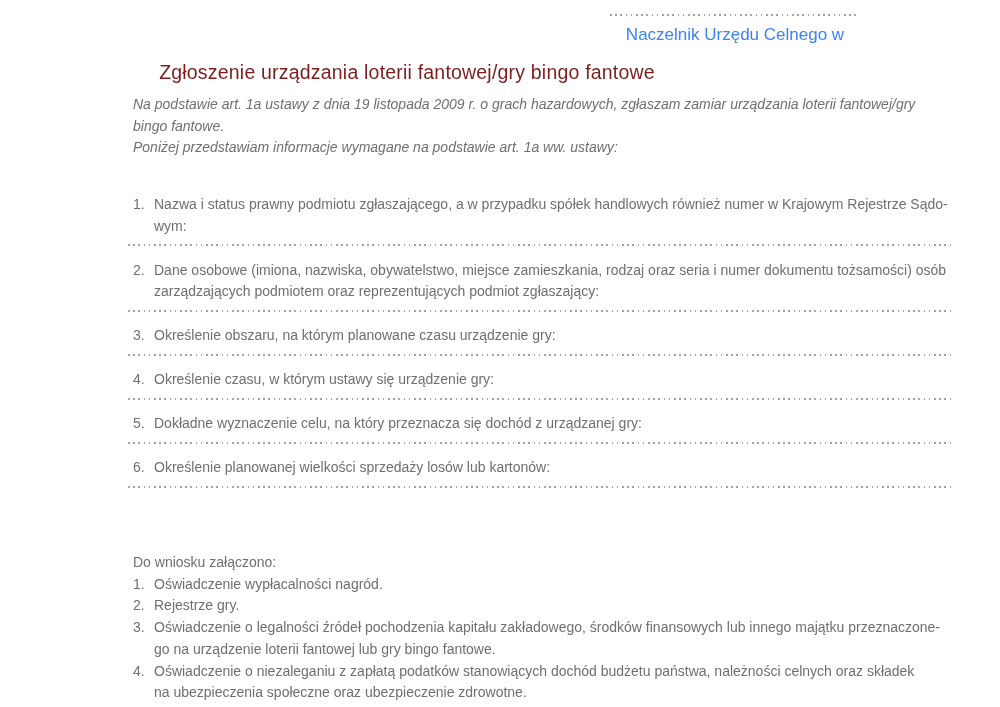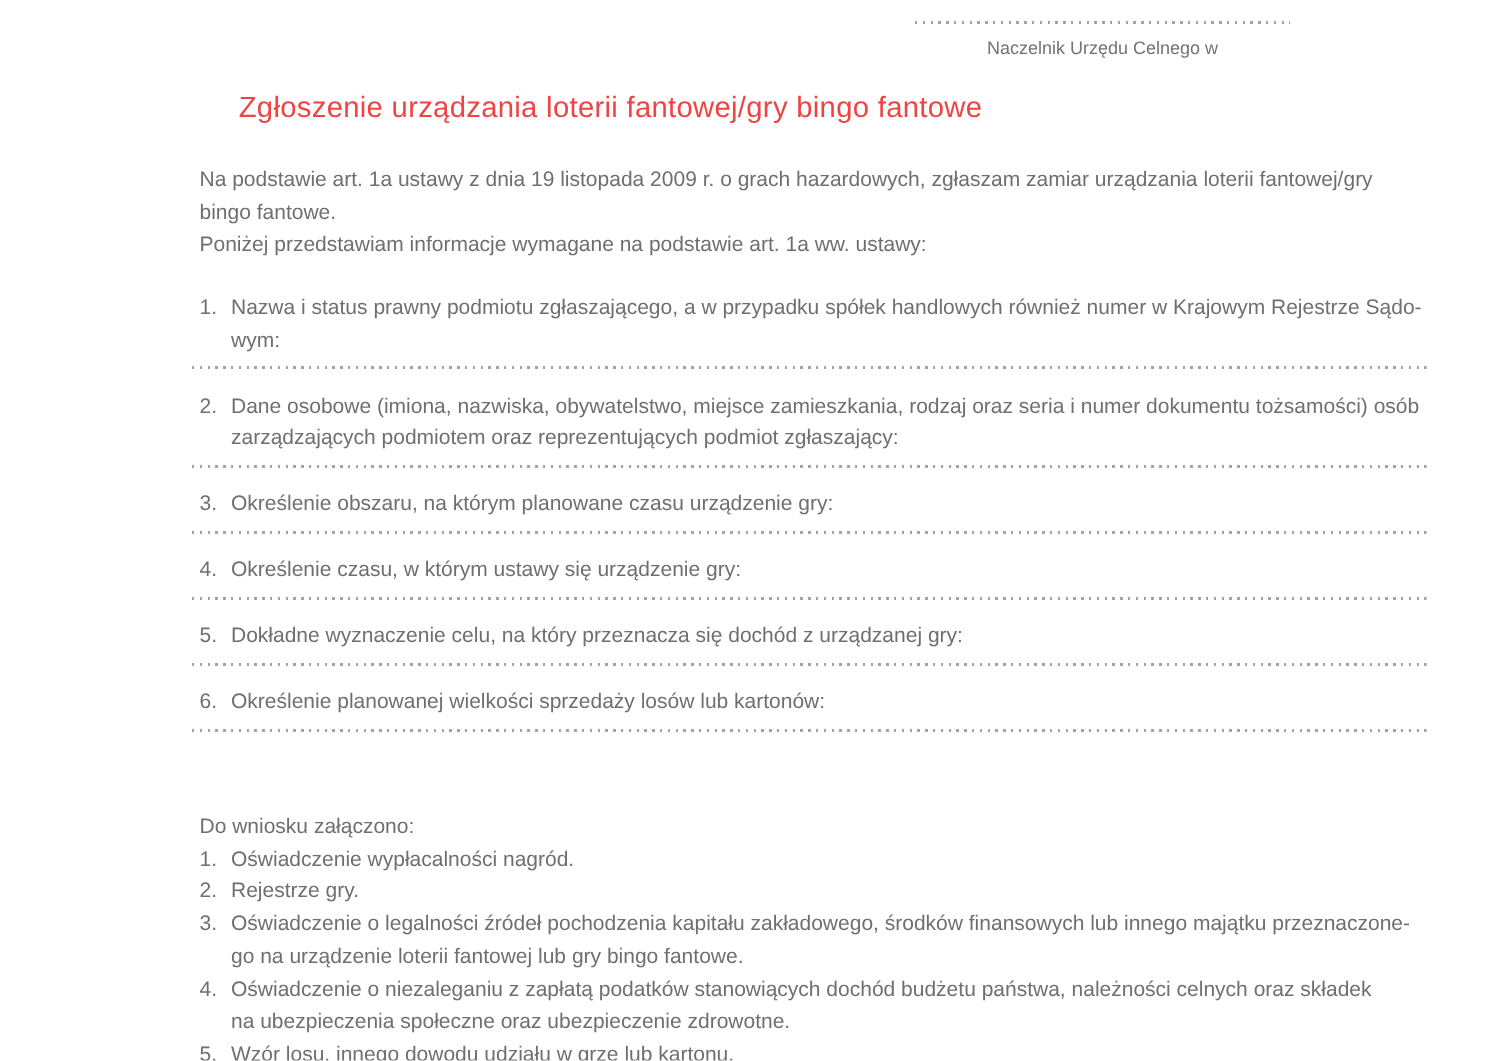--- a/index.html
+++ b/index.html
@@ -13,44 +13,44 @@
   }
   .pre { white-space:pre; }
 
   
   .addressee-wrap { position:absolute; left:610px; top:14px; width:250px; }
   .fill-dots {
     height:2px;
     background-image:repeating-linear-gradient(to right,
       #a3a3a3 0px, #a3a3a3 1.6px, transparent 1.6px, transparent 5.2px);
   }
-  .addressee-label { margin-top:9px; font-size:12px; text-align:center; color:#737373; }
+  .addressee-label { margin-top:9px; font-size:17px; text-align:center; color:#3b82f6; }
 
   
   .form-title {
     position:absolute; left:0; top:61px; width:814px;
-    text-align:center; font-size:19.5px; color:#ef4444; letter-spacing:0.2px;
+    text-align:center; font-size:19.5px; color:#7f1d1d; letter-spacing:0.2px;
   }
 
   
   .intro {
-    position:absolute; left:133px; top:109px; width:820px;
-    font-size:14px; line-height:21.5px;
+    position:absolute; left:133px; top:94px; width:820px;
+    font-size:14px; line-height:21.5px;font-style:italic;
   }
 
   
   .form-items { position:absolute; left:133px; top:194px; width:818px; font-size:14px; }
   .item-row { display:flex; line-height:21.5px; }
   .item-num { width:21px; flex-shrink:0; }
   .item-text { flex:1; }
   .answer-line { margin:7px 0 13.5px -5px; width:823px; }
 
   
   .attachments { position:absolute; left:133px; top:540px; width:830px; font-size:14px; }
-  .attachments .hdr { line-height:21.7px; }
+  .attachments .hdr { line-height:21.7px;margin-top:12px; }
   .attachments .item-row { line-height:21.7px; }
 </style>
 </head>
 <body>
 
 <div class="addressee-wrap">
   <div class="fill-dots"></div>
   <div class="addressee-label">Naczelnik Urzędu Celnego w</div>
 </div>
 

